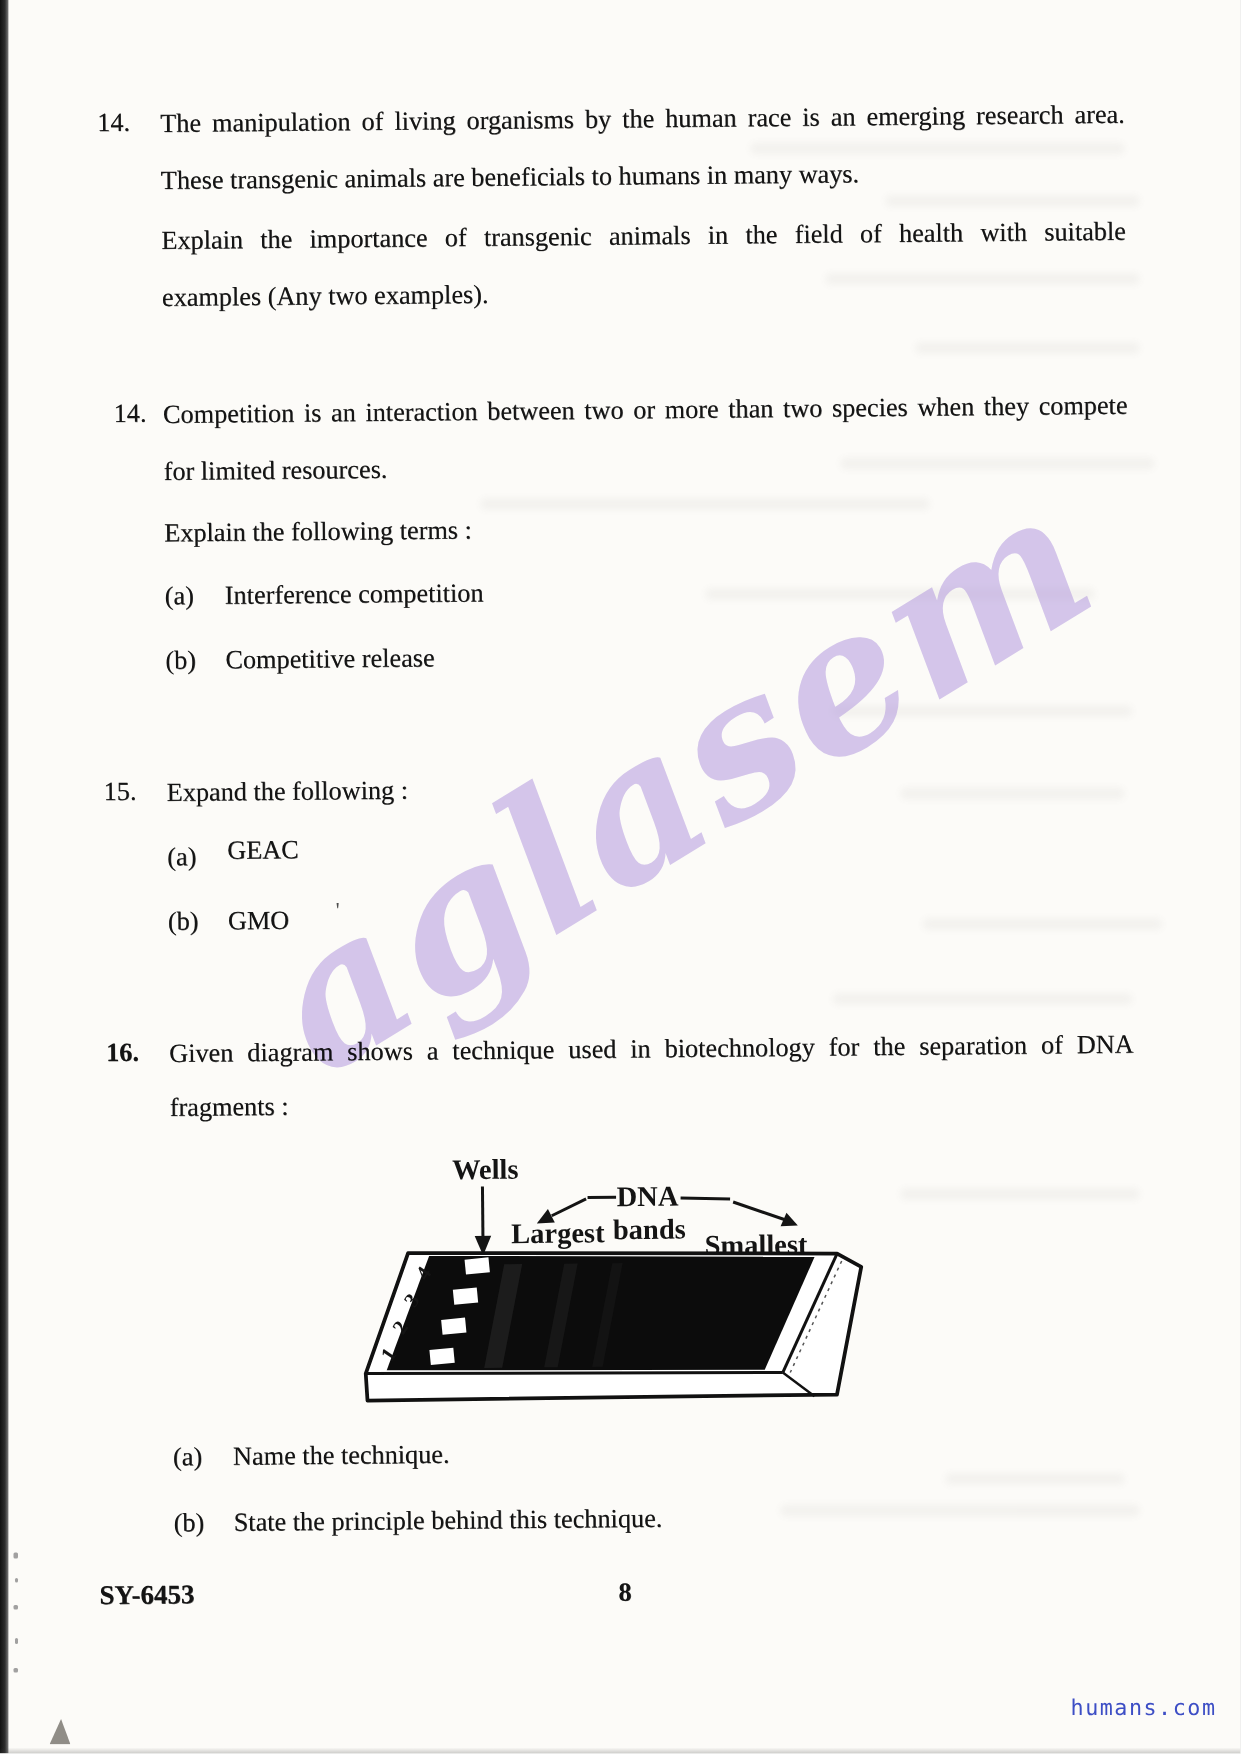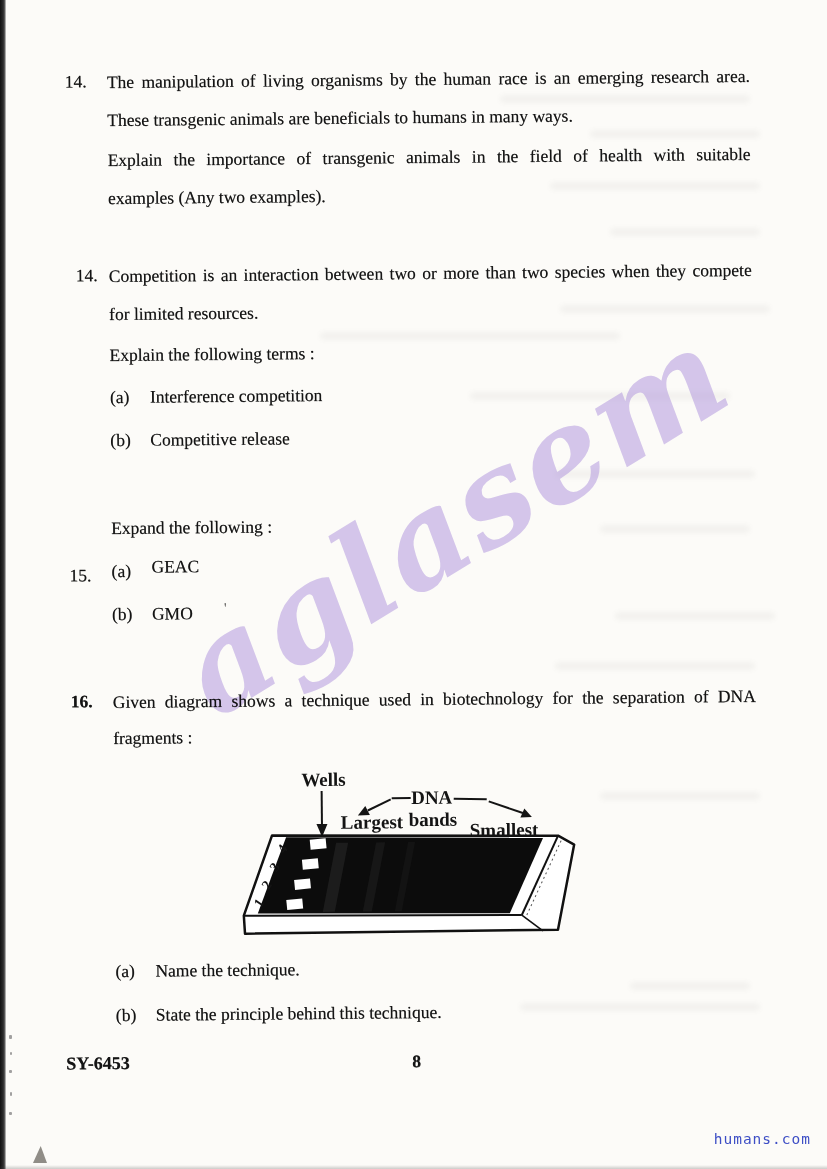--- a/index.html
+++ b/index.html
@@ -96,21 +96,21 @@
       <div class="line just" style="top:262px;">Competition is an interaction between two or more than two species when they compete</div>
       <div class="line" style="top:300px;">for limited resources.</div>
       <div class="line" style="top:341px;">Explain the following terms :</div>
       <div class="sub-label" style="top:384px;">(a)</div>
       <div class="sub-text" style="top:384px;">Interference competition</div>
       <div class="sub-label" style="top:427px;">(b)</div>
       <div class="sub-text" style="top:427px;">Competitive release</div>
     </div>
 
     <div>
-      <div class="qnum" style="top:514px;margin-top:48px;">15.</div>
+      <div class="qnum" style="top:514px;">15.</div>
       <div class="line" style="top:514px;">Expand the following :</div>
       <div class="sub-label" style="top:558px;">(a)</div>
       <div class="sub-text" style="top:554px;">GEAC</div>
       <div class="sub-label" style="top:601px;">(b)</div>
       <div class="sub-text" style="top:601px;">GMO</div>
       <div class="stray" style="top:598px;">'</div>
     </div>
 
     <div>
       <div class="qnum" style="top:688px;font-weight:bold;">16.</div>

